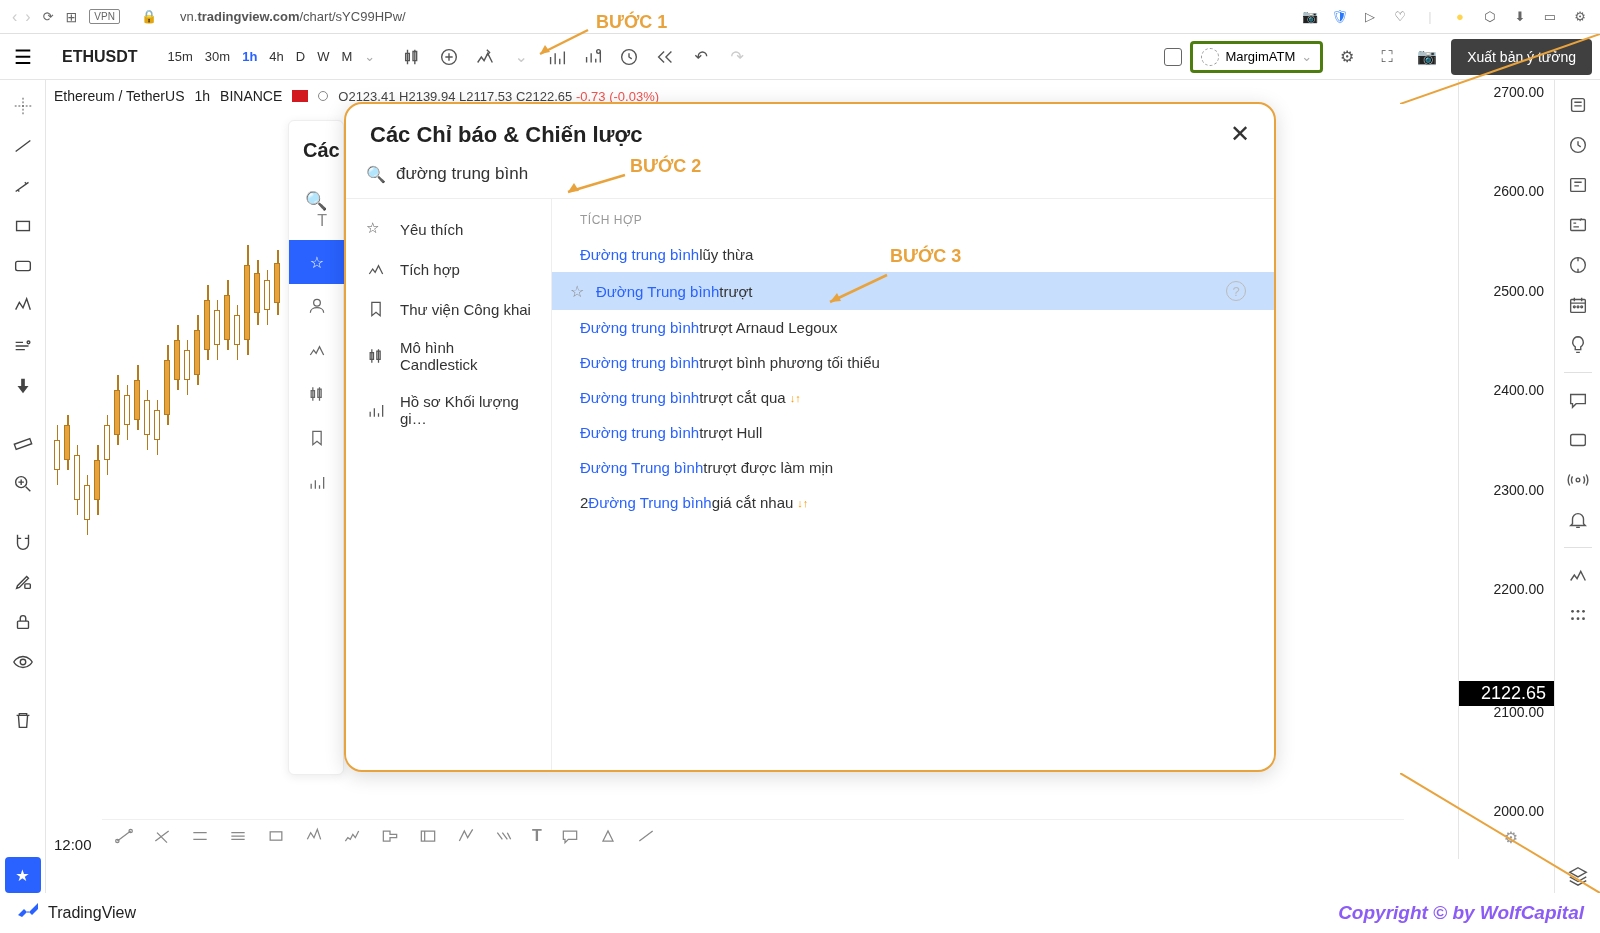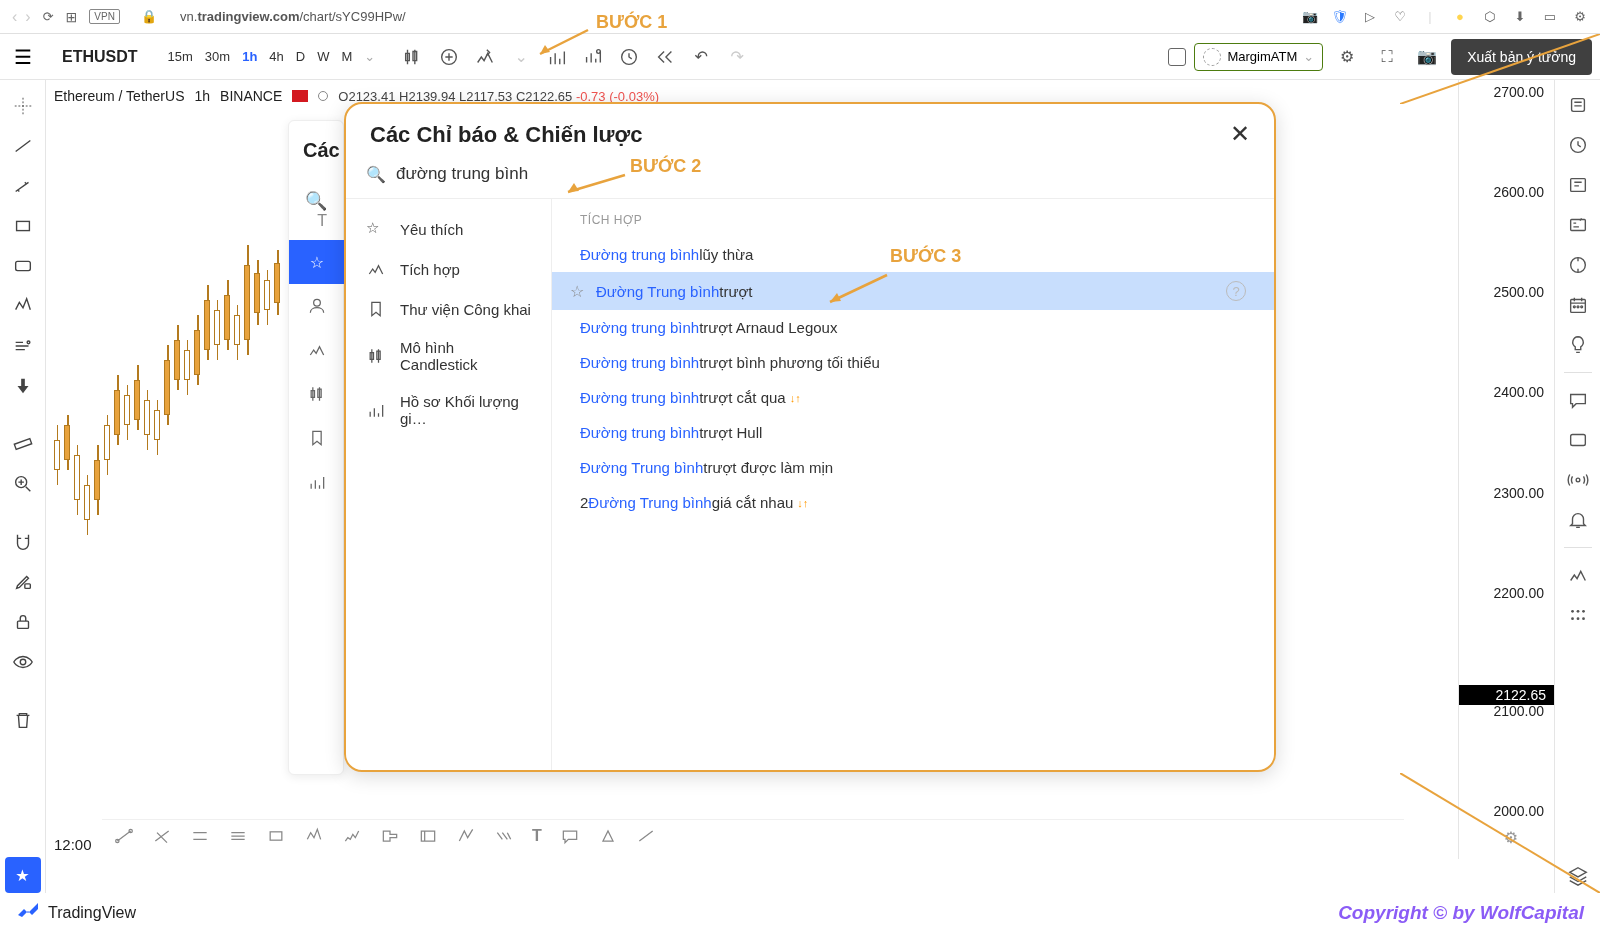--- a/index.html
+++ b/index.html
@@ -20,21 +20,21 @@
 .hamburger { width: 46px; height: 46px; display: flex; align-items: center; justify-content: center; font-size: 20px; }
 .symbol-name { padding: 0 16px; font-weight: 700; font-size: 16px; color: #222; }
 .tf-group { display: flex; align-items: center; gap: 12px; padding: 0 14px; font-size: 13px; color: #333; }
 .tf-group .active { color: #2962ff; font-weight: 600; }
 .tf-group .arrow { color: #aaa; }
 .toolbar-icons { display: flex; align-items: center; gap: 4px; padding: 0 8px; }
 .toolbar-btn { width: 32px; height: 32px; display: flex; align-items: center; justify-content: center; color: #555; border-radius: 3px; }
 .toolbar-btn svg { width: 22px; height: 22px; }
 .toolbar-spacer { flex: 1; }
 .right-toolbar { display: flex; align-items: center; gap: 8px; padding-right: 8px; }
-.account-chip { display: flex; align-items: center; gap: 6px; padding: 4px 8px; border: 1px solid #4d7c0f; border-radius: 4px; font-size: 13px; }
+.account-chip { display: flex; align-items: center; gap: 6px; padding: 4px 8px; border: 3px solid #4d7c0f; border-radius: 4px; font-size: 13px; }
 .dotted-circle { width: 18px; height: 18px; border: 1.5px dashed #999; border-radius: 50%; }
 .publish-btn { background: #404040; color: #fff; padding: 10px 16px; font-size: 14px; font-weight: 500; border-radius: 4px; }
 .checkbox-icon { width: 18px; height: 18px; border: 1.5px solid #666; border-radius: 3px; }
 
 
 .main { display: flex; height: calc(933px - 34px - 46px - 40px); }
 .left-sidebar { width: 46px; border-right: 1px solid #e5e5e5; display: flex; flex-direction: column; align-items: center; padding-top: 8px; gap: 4px; }
 .left-sidebar .tool { width: 36px; height: 36px; display: flex; align-items: center; justify-content: center; color: #444; border-radius: 4px; }
 .left-sidebar .tool svg { width: 22px; height: 22px; }
 .left-sidebar .gap { flex: 1; }
@@ -42,21 +42,21 @@
 
 .chart-area { flex: 1; position: relative; }
 .chart-legend { position: absolute; top: 8px; left: 8px; display: flex; align-items: center; gap: 10px; font-size: 14px; color: #222; }
 .chart-legend .flag { width: 16px; height: 12px; background: #d31920; }
 .chart-legend .dot { width: 10px; height: 10px; border: 1.5px solid #888; border-radius: 50%; }
 .chart-legend .ohlc { font-size: 13px; color: #444; }
 .chart-legend .neg { color: #ef5350; }
 
 .price-axis { position: absolute; right: 0; top: 0; bottom: 34px; width: 96px; border-left: 1px solid #e5e5e5; display: flex; flex-direction: column; justify-content: space-between; padding: 4px 0 40px; font-size: 14px; color: #222; }
 .price-tick { text-align: right; padding-right: 10px; }
-.price-current { background: #000; color: #fff; padding: 2px 8px; text-align: right; font-size: 14px; }
+.price-current { background: #000; color: #fff; padding: 2px 8px; text-align: right; font-size: 18px; }
 .price-settings { position: absolute; bottom: 46px; right: 36px; color: #999; }
 
 .time-axis { position: absolute; left: 0; bottom: 34px; right: 96px; height: 30px; display: flex; align-items: center; padding-left: 8px; gap: 120px; font-size: 15px; color: #222; font-weight: 500; }
 
 .bottom-timeframes { position: absolute; left: 0; bottom: 0; right: 0; height: 34px; display: flex; align-items: center; padding-left: 16px; gap: 20px; font-size: 13px; color: #333; border-top: 1px solid #e5e5e5; }
 .bottom-timeframes .spacer { flex: 1; }
 .bottom-timeframes .right { display: flex; gap: 14px; padding-right: 12px; }
 .bottom-timeframes .auto { color: #2962ff; }
 
 .right-sidebar { width: 46px; border-left: 1px solid #e5e5e5; display: flex; flex-direction: column; align-items: center; padding-top: 8px; gap: 6px; }

